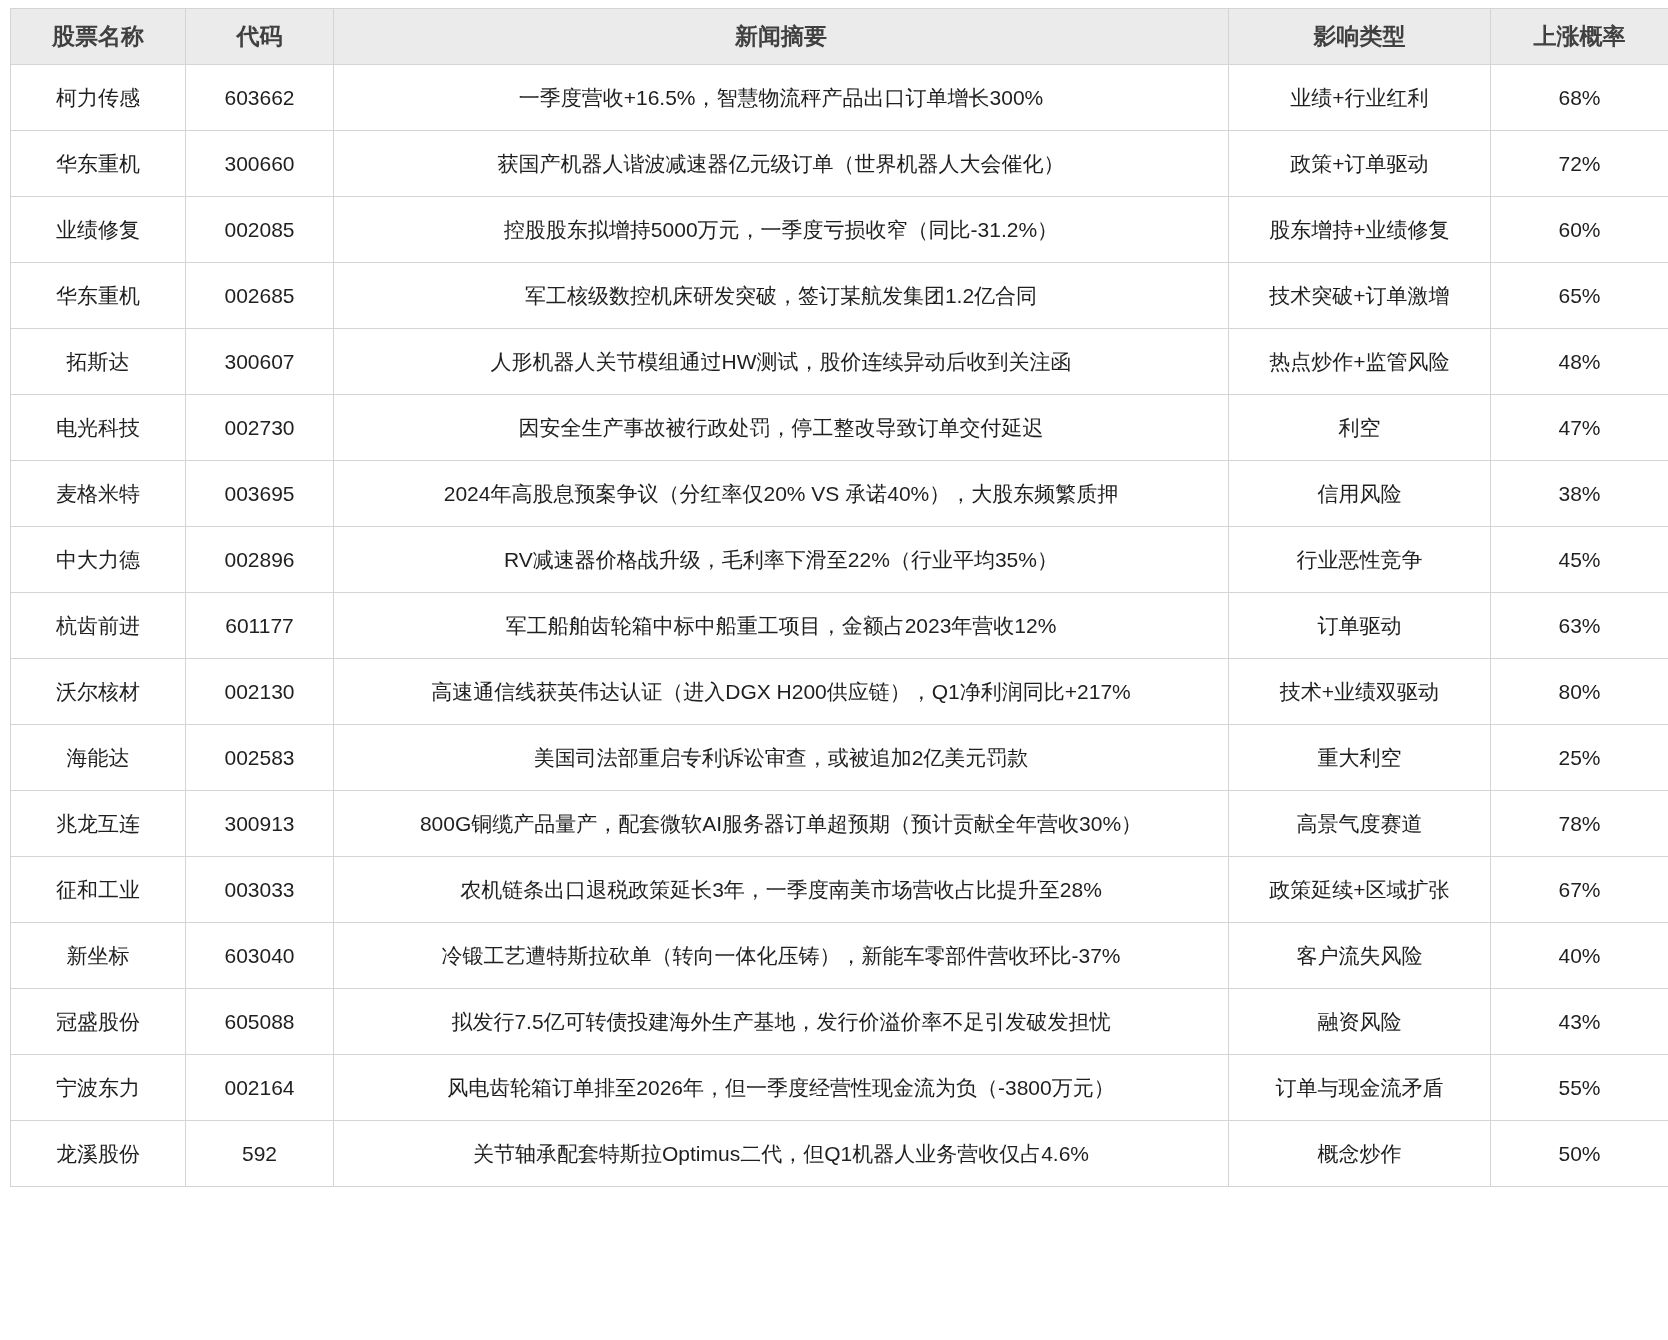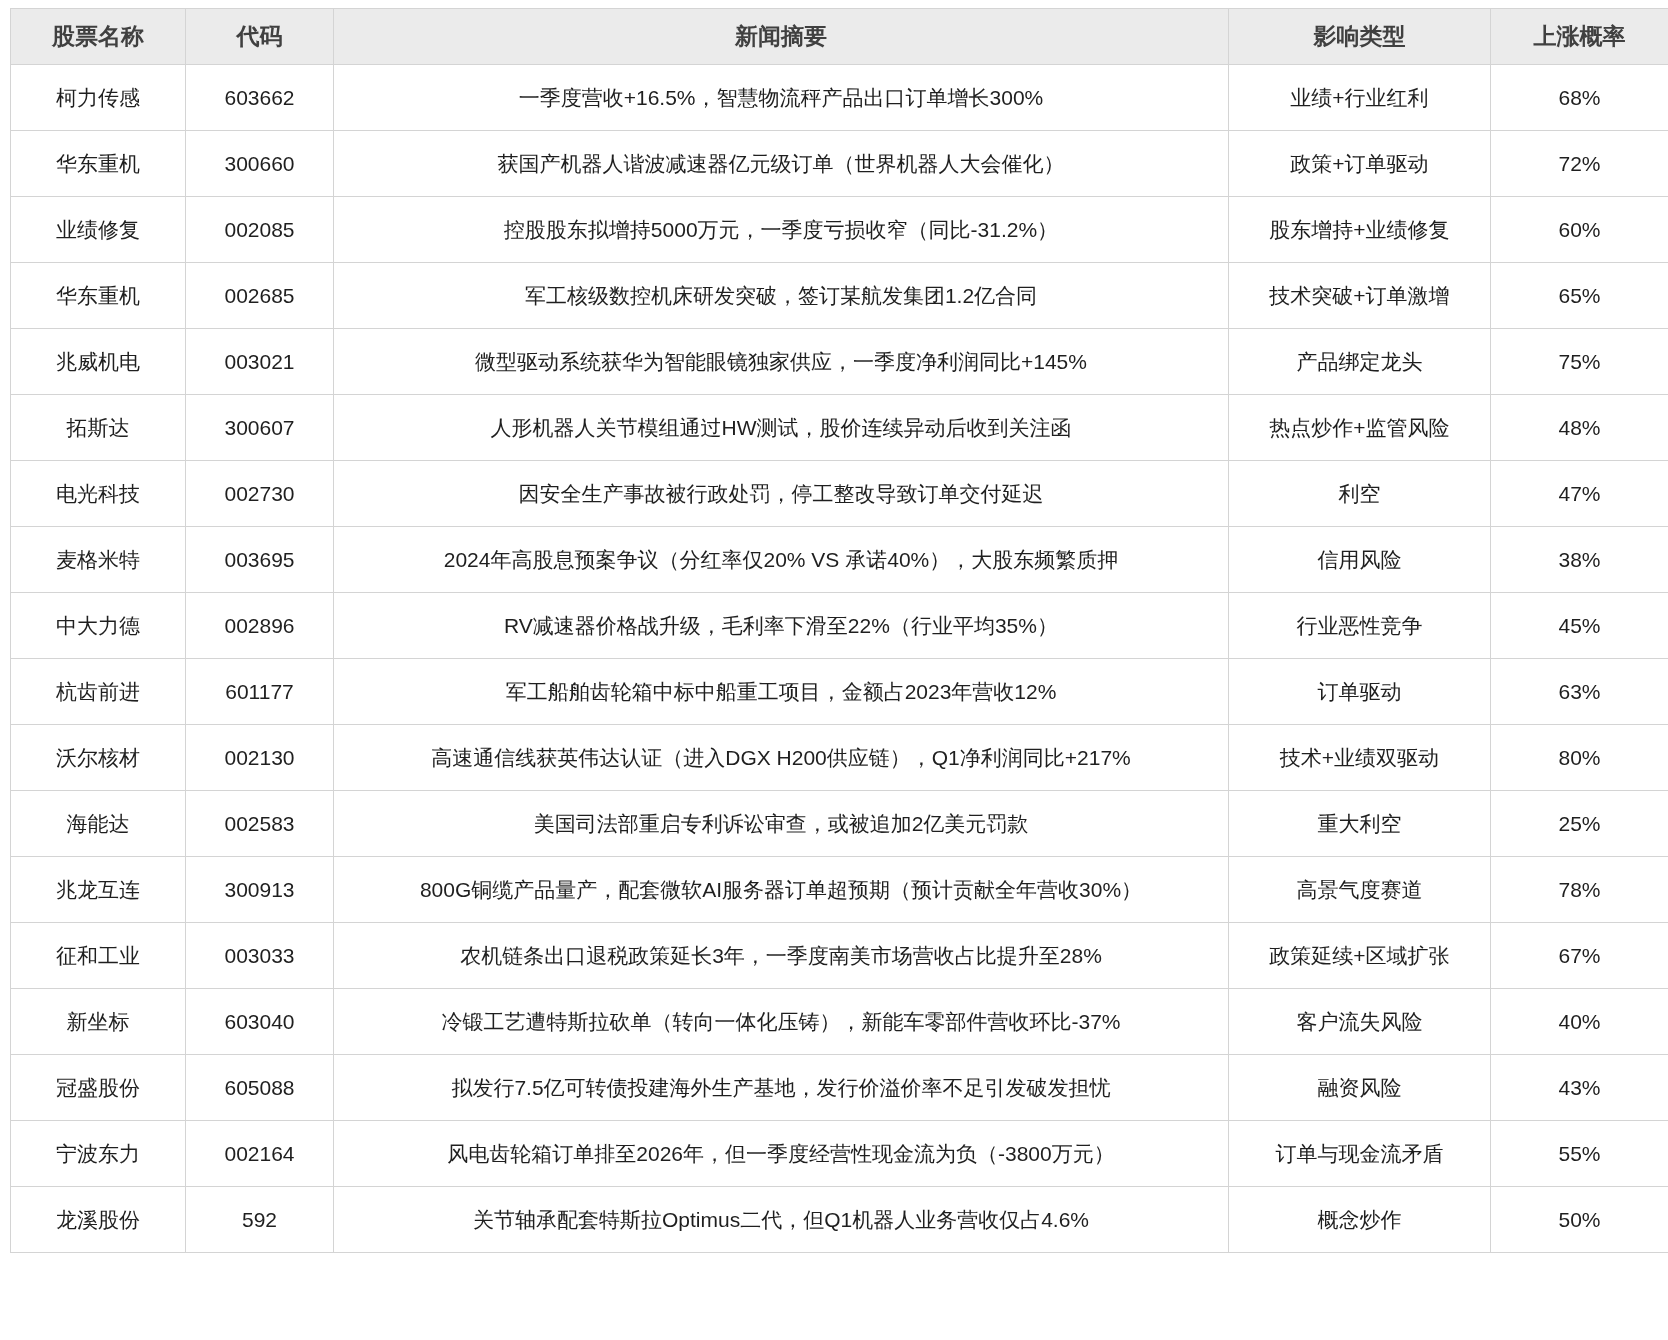--- a/index.html
+++ b/index.html
@@ -98,27 +98,20 @@
             <td>60%</td>
           </tr>
           <tr>
             <td>华东重机</td>
             <td>002685</td>
             <td>军工核级数控机床研发突破，签订某航发集团1.2亿合同</td>
             <td>技术突破+订单激增</td>
             <td>65%</td>
           </tr>
           <tr>
-            <td>兆威机电</td>
-            <td>003021</td>
-            <td>微型驱动系统获华为智能眼镜独家供应，一季度净利润同比+145%</td>
-            <td>产品绑定龙头</td>
-            <td>75%</td>
-          </tr>
-          <tr>
             <td>拓斯达</td>
             <td>300607</td>
             <td>人形机器人关节模组通过HW测试，股价连续异动后收到关注函</td>
             <td>热点炒作+监管风险</td>
             <td>48%</td>
           </tr>
           <tr>
             <td>电光科技</td>
             <td>002730</td>
             <td>因安全生产事故被行政处罚，停工整改导致订单交付延迟</td>

